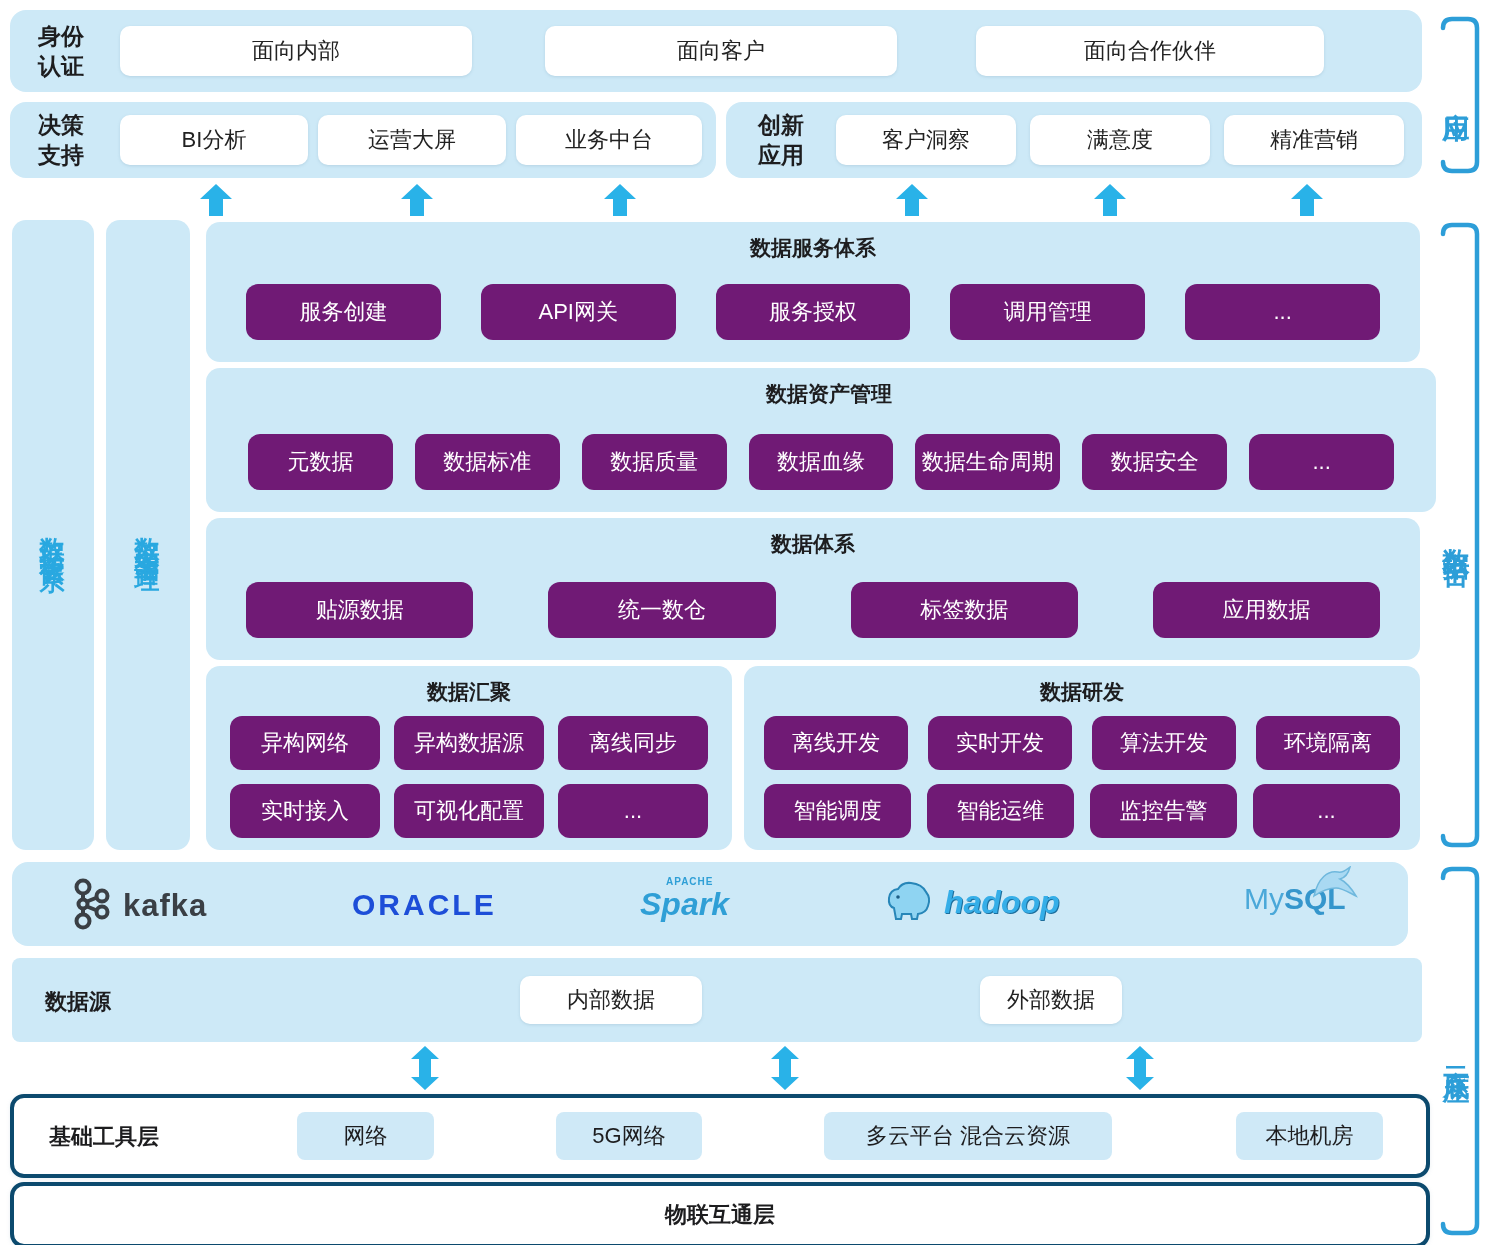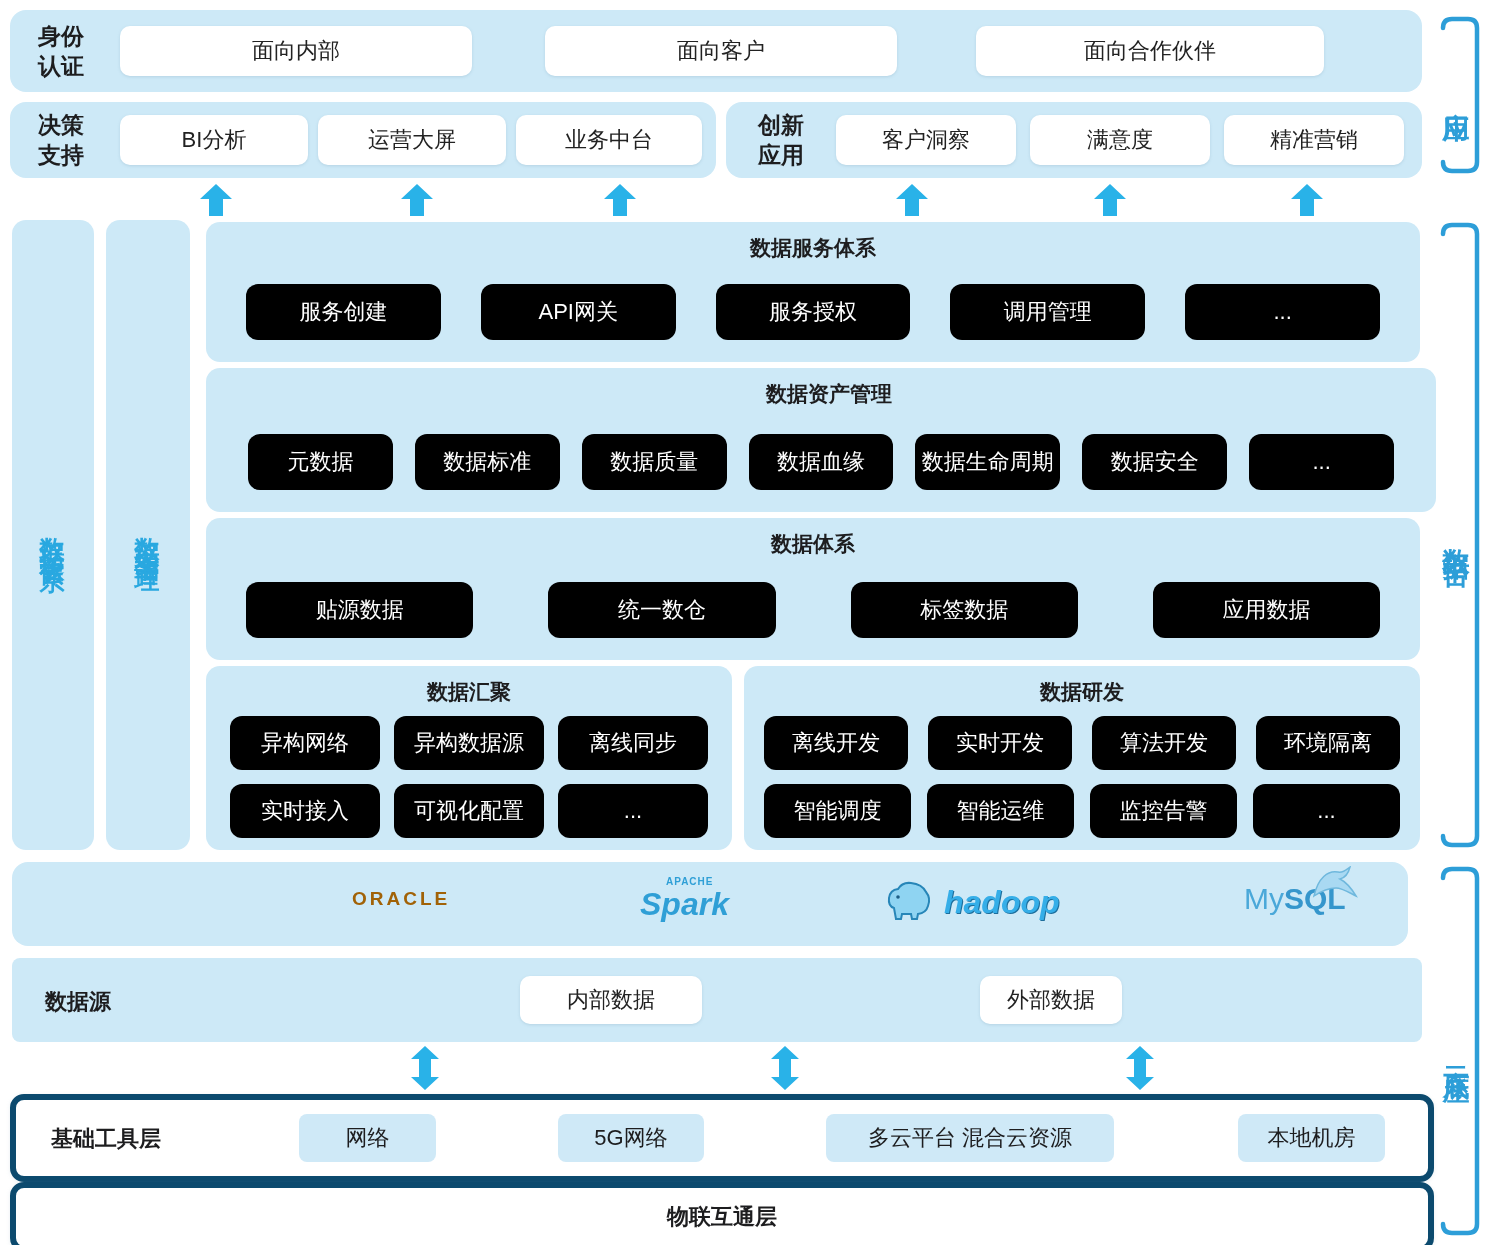--- a/index.html
+++ b/index.html
@@ -5,36 +5,36 @@
   html,body{margin:0;padding:0;background:#fff;}
   #app{position:relative;width:1500px;height:1245px;background:#fff;
        font-family:"Liberation Sans","DejaVu Sans",sans-serif;overflow:hidden;}
   .band{position:absolute;background:#cde9f7;border-radius:16px;}
   .band-label{position:absolute;font-weight:bold;color:#1d1d1f;font-size:23px;line-height:1.3;width:52px;}
   .wbtn{position:absolute;background:#ffffff;border-radius:10px;display:flex;align-items:center;justify-content:center;
         font-size:22px;color:#222;box-shadow:0 1px 3px rgba(110,150,175,.25);}
   .panel{position:absolute;background:#cde9f7;border-radius:14px;}
   .panel-title{padding-top:12px;text-align:center;font-weight:bold;font-size:21px;color:#1d1d1f;}
   .btn-row{position:absolute;display:flex;}
-  .bbtn{flex:1;background:#000000;border-radius:12px;color:#fff;font-size:22px;
+  .bbtn{flex:1;background:#701a75;border-radius:12px;color:#fff;font-size:22px;
         display:flex;align-items:center;justify-content:center;white-space:nowrap;}
   .vbar{position:absolute;background:#cde9f7;border-radius:14px;display:flex;align-items:center;justify-content:center;}
   .vtext{writing-mode:vertical-rl;text-orientation:upright;letter-spacing:6px;
          color:#29a8e0;font-weight:bold;font-size:25px;}
   .arrow{position:absolute;}
   .bracket{position:absolute;}
   .bracket .vtext{position:absolute;left:0;top:0;width:40px;height:100%;display:flex;align-items:center;justify-content:center;
                   color:#2d9ed8;font-size:27px;letter-spacing:4px;}
-  .whiterow{position:absolute;background:#fff;border:6px solid #0c4a6e;border-radius:14px;box-shadow:0 1px 4px rgba(140,170,190,.18);}
+  .whiterow{position:absolute;background:#fff;border:4px solid #0c4a6e;border-radius:14px;box-shadow:0 1px 4px rgba(140,170,190,.18);}
   .pill{position:absolute;background:#cfe9f7;border-radius:8px;display:flex;align-items:center;justify-content:center;
         font-size:22px;color:#1d1d1f;}
   .rowlabel{position:absolute;font-weight:bold;color:#1d1d1f;font-size:22px;}
   .logo{position:absolute;display:flex;align-items:center;gap:10px;}
   .logo-kafka-text{font-size:31px;font-weight:bold;color:#3a3f45;letter-spacing:1px;}
-  .logo-oracle-text{font-size:19px;font-weight:bold;color:#a16207;letter-spacing:3px;}
+  .logo-oracle-text{font-size:30px;font-weight:bold;color:#1d4ed8;letter-spacing:3px;}
   .logo-spark{position:relative;padding-top:10px;}
   .logo-spark-sub{position:absolute;top:0;left:26px;font-size:10px;font-weight:bold;color:#2f9fd6;letter-spacing:1px;}
   .logo-spark-text{font-size:32px;font-weight:bold;font-style:italic;color:#2f9fd6;}
   .logo-hadoop-text{font-size:32px;font-weight:bold;font-style:italic;color:#35aee8;text-shadow:1px 1px 0 #1d6e9c;}
   .logo-mysql-text{font-size:30px;color:#4aa8d9;}
   .logo-mysql-text b{font-weight:bold;color:#3596cc;}
 </style>
 </head>
 <body>
 
@@ -144,20 +144,36 @@
     </div>
     <div class="btn-row" style="left:20px;right:20px;top:118px;height:54px;gap:16px;">
       <div class="bbtn">智能调度</div>
       <div class="bbtn">智能运维</div>
       <div class="bbtn">监控告警</div>
       <div class="bbtn">...</div>
     </div>
   </div>
 
   <div class="band" style="left:12px;top:862px;width:1396px;height:84px;">
+    <div class="logo" style="left:55px;top:16px;">
+      <span><svg width="46" height="52" viewBox="0 0 46 52">
+        <g fill="none" stroke="#3a3f45" stroke-width="4">
+          <circle cx="16" cy="9" r="6.5"></circle>
+              <circle cx="16" cy="43" r="6.5"></circle>
+          <circle cx="35" cy="18" r="5.5"></circle>
+              <circle cx="35" cy="34" r="5.5"></circle>
+          <circle cx="16" cy="26" r="4.5"></circle>
+          <line x1="16" y1="15.5" x2="16" y2="21.5"></line>
+              <line x1="16" y1="30.5" x2="16" y2="36.5"></line>
+          <line x1="20" y1="23.5" x2="30" y2="19.5"></line>
+              <line x1="20" y1="28.5" x2="30" y2="32.5"></line>
+        </g>
+          </svg></span>
+      <span class="logo-kafka-text">kafka</span>
+    </div>
     <div class="logo" style="left:340px;top:26px;">
       <span class="logo-oracle-text">ORACLE</span>
     </div>
     <div class="logo logo-spark" style="left:628px;top:14px;">
       <span class="logo-spark-sub">APACHE</span>
       <span class="logo-spark-text">Spark</span>
 
     </div>
     <div class="logo" style="left:872px;top:16px;">
       <span><svg width="50" height="44" viewBox="0 0 50 44">

